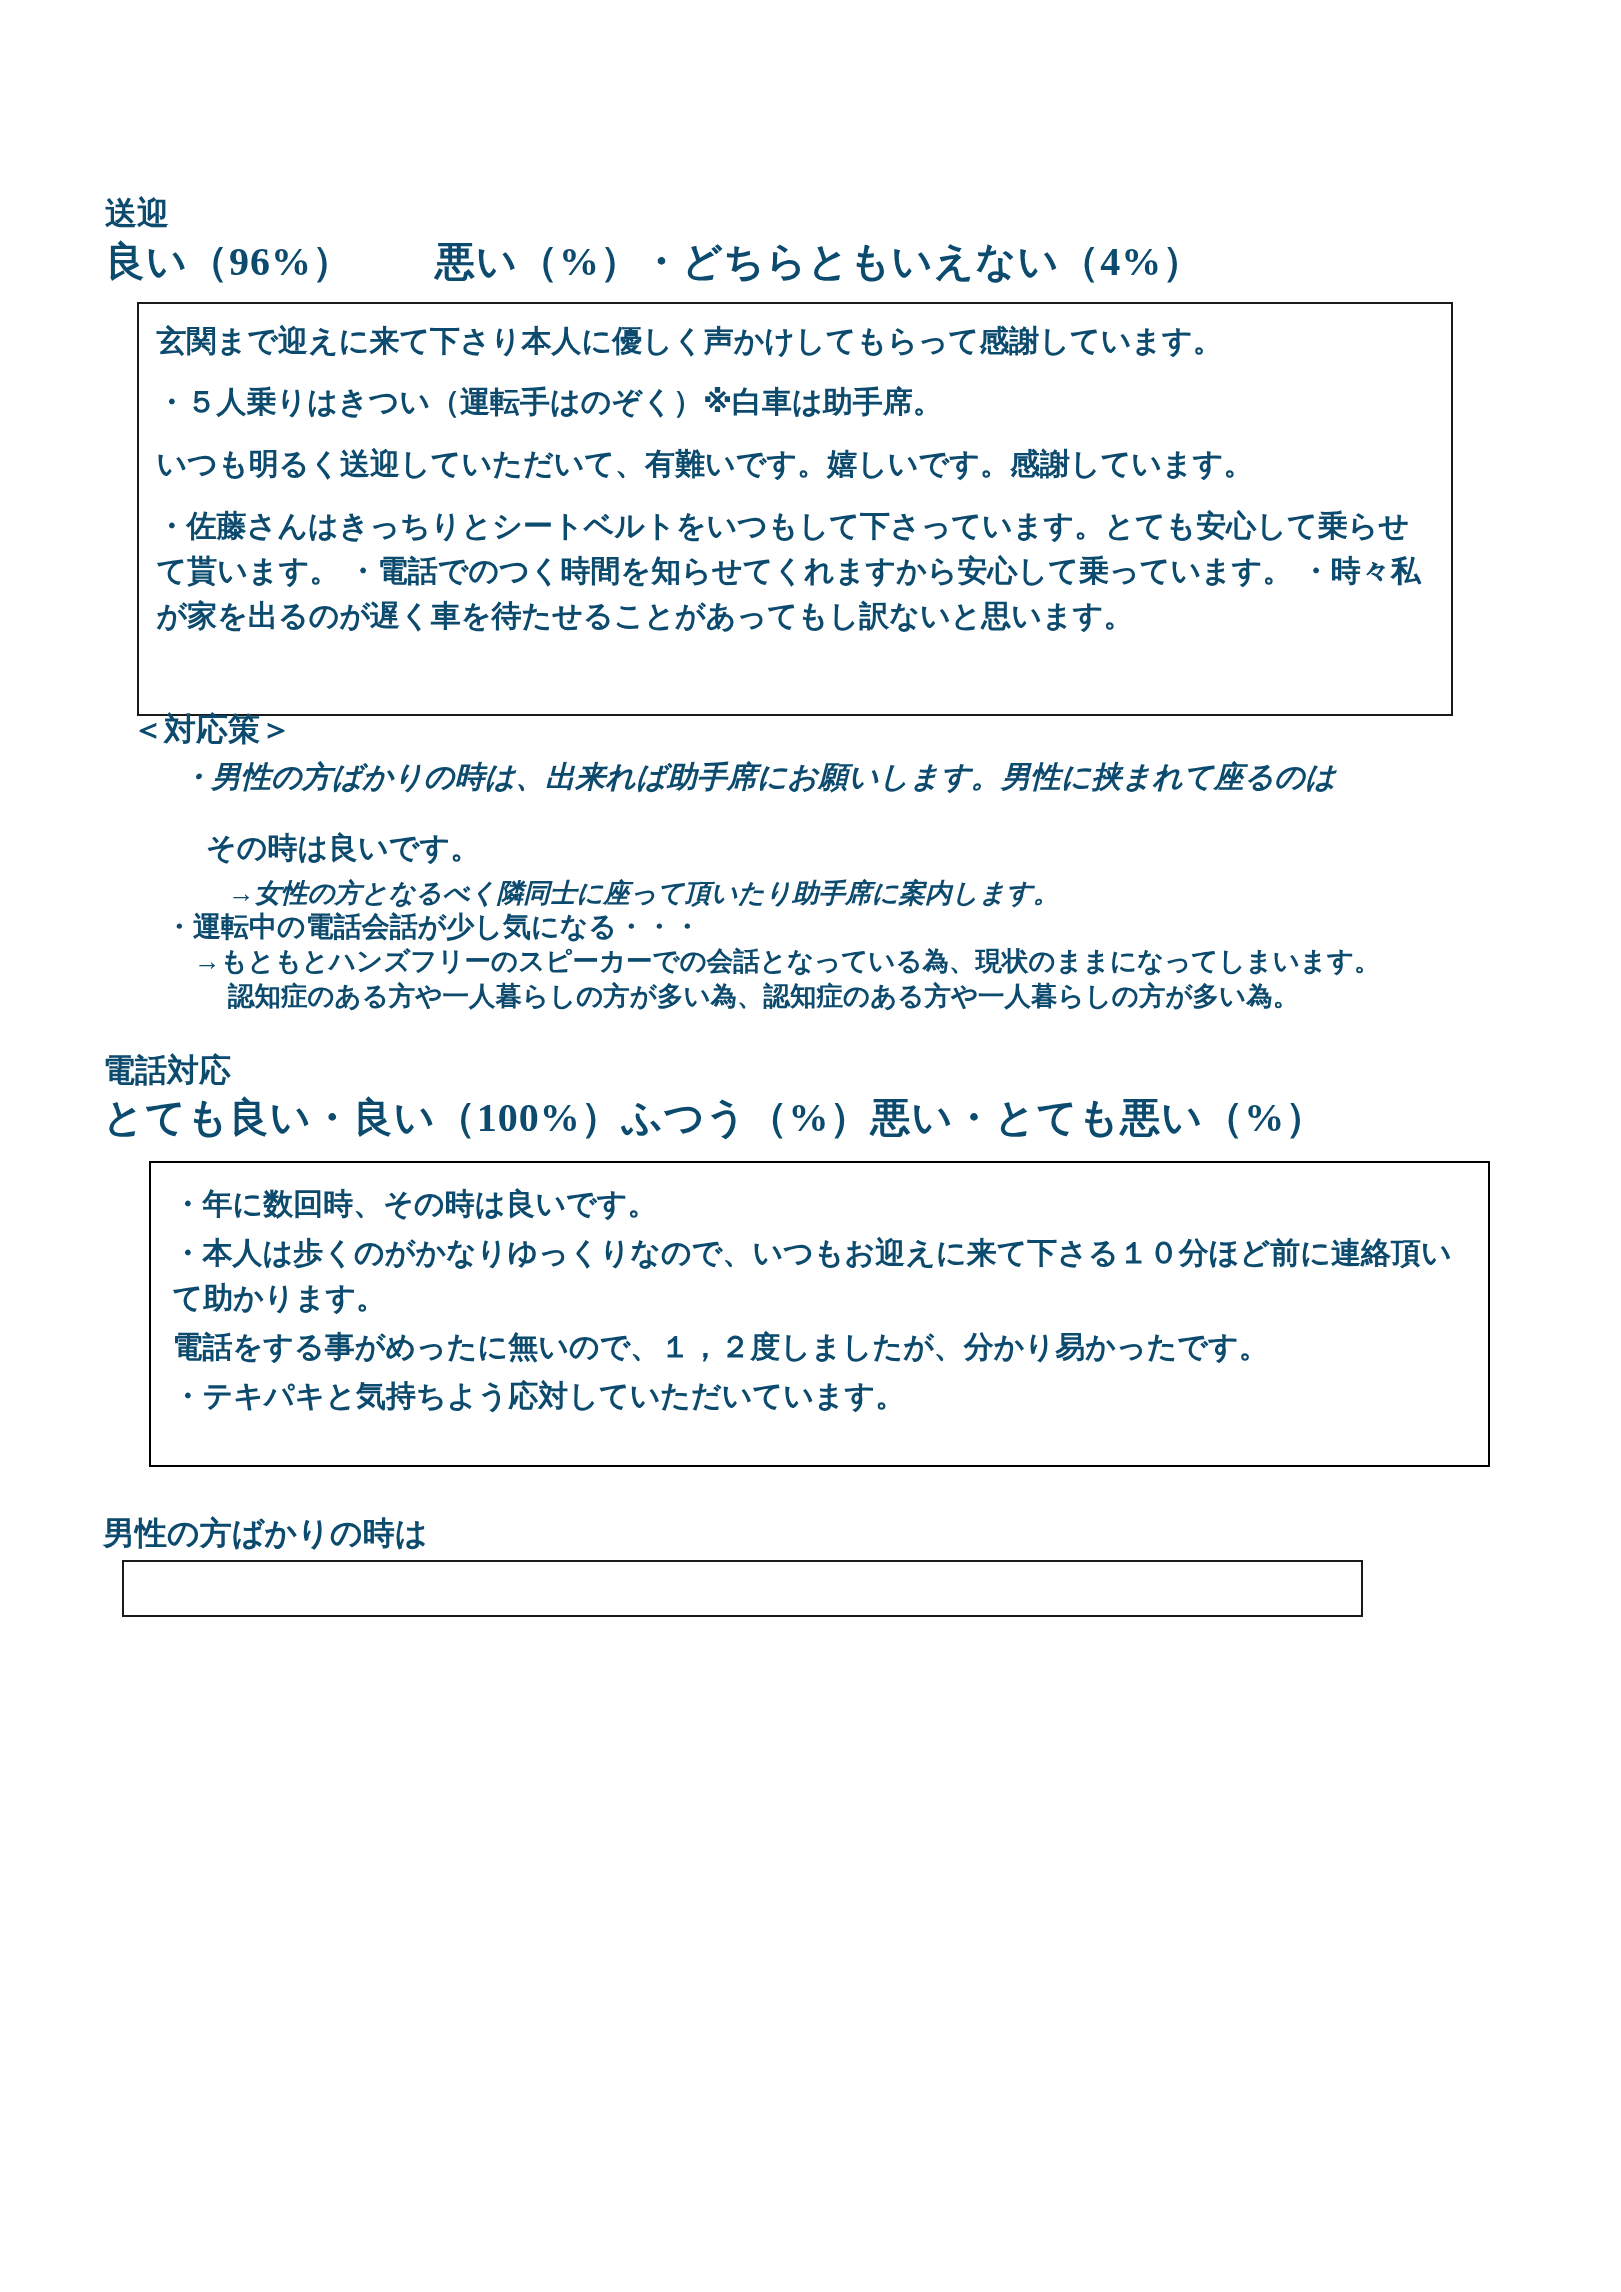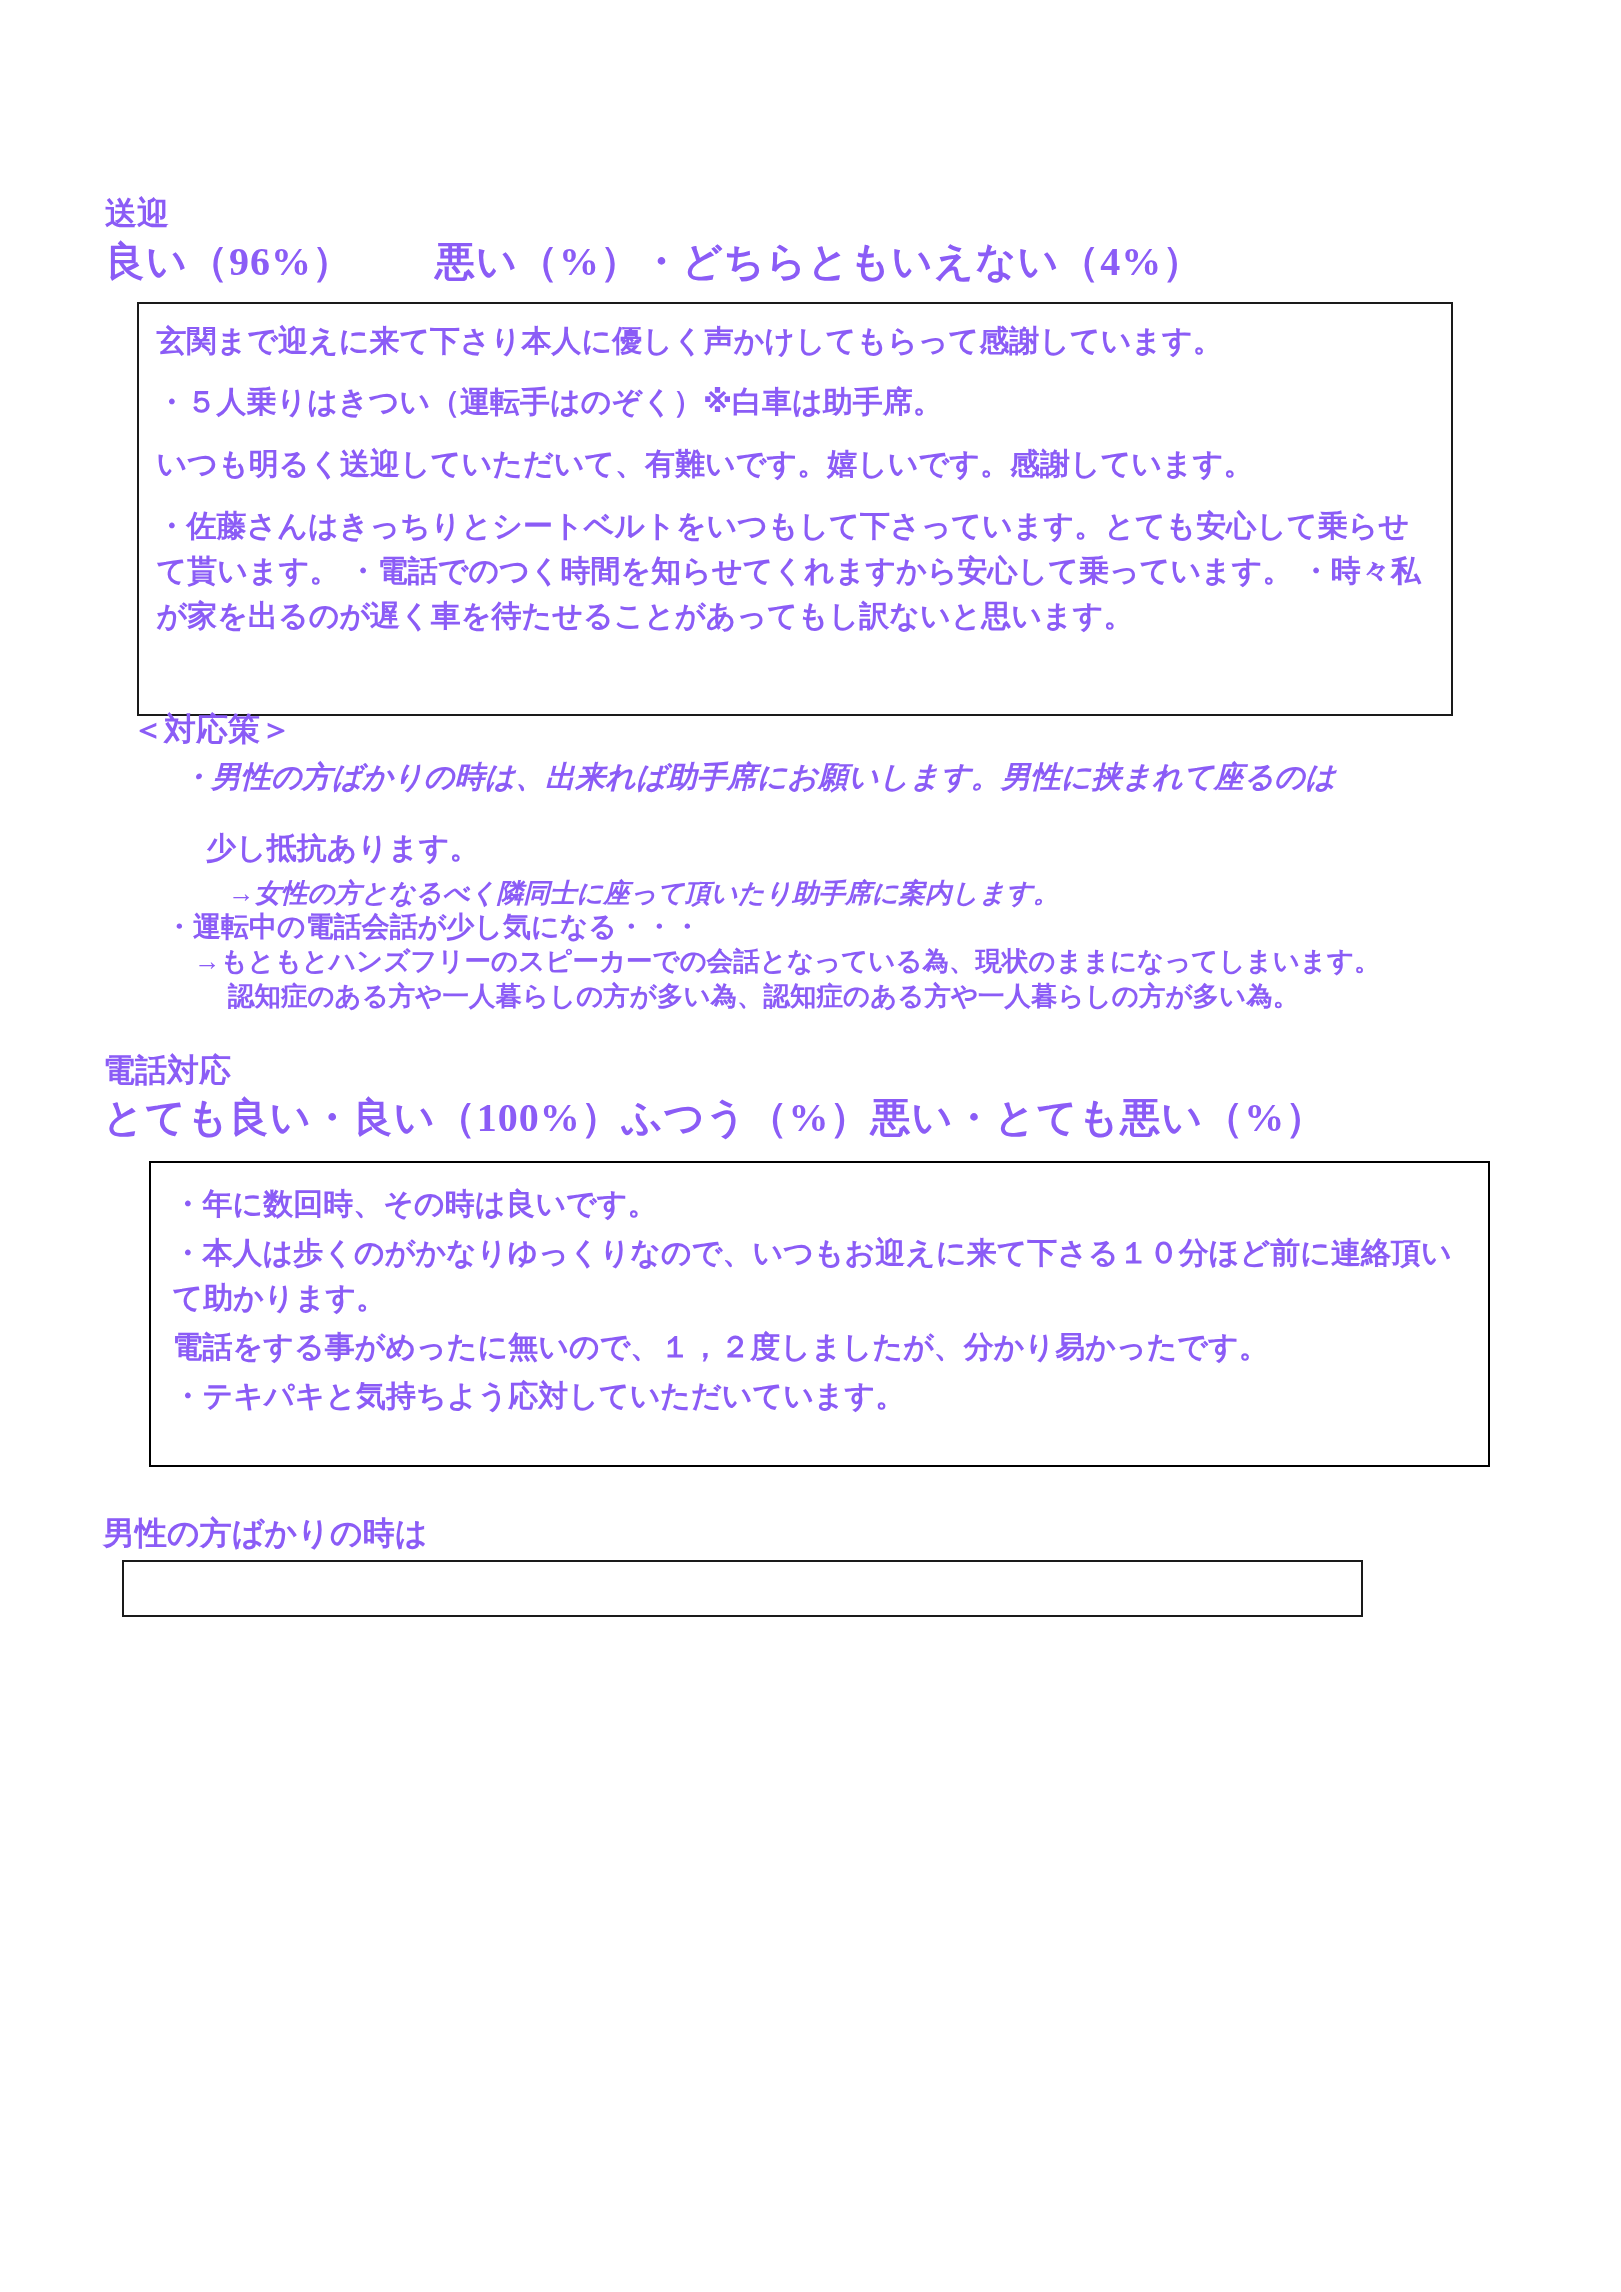--- a/index.html
+++ b/index.html
@@ -1,21 +1,21 @@
 <!DOCTYPE html>
 <html><head>
 <meta charset="utf-8">
 <style>
   html,body{margin:0;padding:0;background:#e8e8e8;}
   .page{
     position:relative;
     width:1621px;height:2293px;
     margin:0 auto;
     background:#ffffff;
-    color:#8b5cf6;
+    color:#0c4a6e;
     overflow:hidden;
   }
   .serif{font-family:"Liberation Serif","DejaVu Serif",serif;}
   .sans{font-family:"Liberation Sans","DejaVu Sans",sans-serif;}
   .abs{position:absolute;white-space:nowrap;}
   .wrap{white-space:normal;}
   .heading{font-size:32px;font-weight:bold;line-height:1.2;}
   .rating{font-size:40px;font-weight:bold;line-height:1.2;letter-spacing:1px;}
 
   .comment-box{
@@ -56,21 +56,21 @@
   <div class="comment-box sans" id="box-transport">
     <p class="wrap">玄関まで迎えに来て下さり本人に優しく声かけしてもらって感謝しています。</p>
     <p class="wrap">・５人乗りはきつい（運転手はのぞく）※白車は助手席。</p>
     <p class="wrap">いつも明るく送迎していただいて、有難いです。嬉しいです。感謝しています。</p>
     <p class="wrap">・佐藤さんはきっちりとシートベルトをいつもして下さっています。とても安心して乗らせて貰います。 ・電話でのつく時間を知らせてくれますから安心して乗っています。 ・時々私が家を出るのが遅く車を待たせることがあってもし訳ないと思います。</p>
   </div>
 
   <div class="abs serif heading" style="left:132px;top:710px;">＜対応策＞</div>
 
   <div class="abs sans cm-item" id="cm-1">・男性の方ばかりの時は、出来れば助手席にお願いします。男性に挟まれて座るのは</div>
-  <div class="abs sans cm-item" id="cm-2">少し抵抗あります。</div>
+  <div class="abs sans cm-item" id="cm-2">その時は良いです。</div>
   <div class="abs serif cm-item" id="cm-3">→女性の方となるべく隣同士に座って頂いたり助手席に案内します。</div>
   <div class="abs serif cm-item" id="cm-4">・運転中の電話会話が少し気になる・・・</div>
   <div class="abs serif cm-item" id="cm-5">→もともとハンズフリーのスピーカーでの会話となっている為、現状のままになってしまいます。</div>
   <div class="abs serif cm-item" id="cm-6">認知症のある方や一人暮らしの方が多い為、認知症のある方や一人暮らしの方が多い為。</div>
 
   <div class="abs serif heading" style="left:103px;top:1051px;">電話対応</div>
 
   <div class="abs serif rating" style="left:103px;top:1094px;">とても良い・良い（100%）ふつう（%）悪い・とても悪い（%）</div>
 
   <div class="comment-box sans" id="box-phone">

